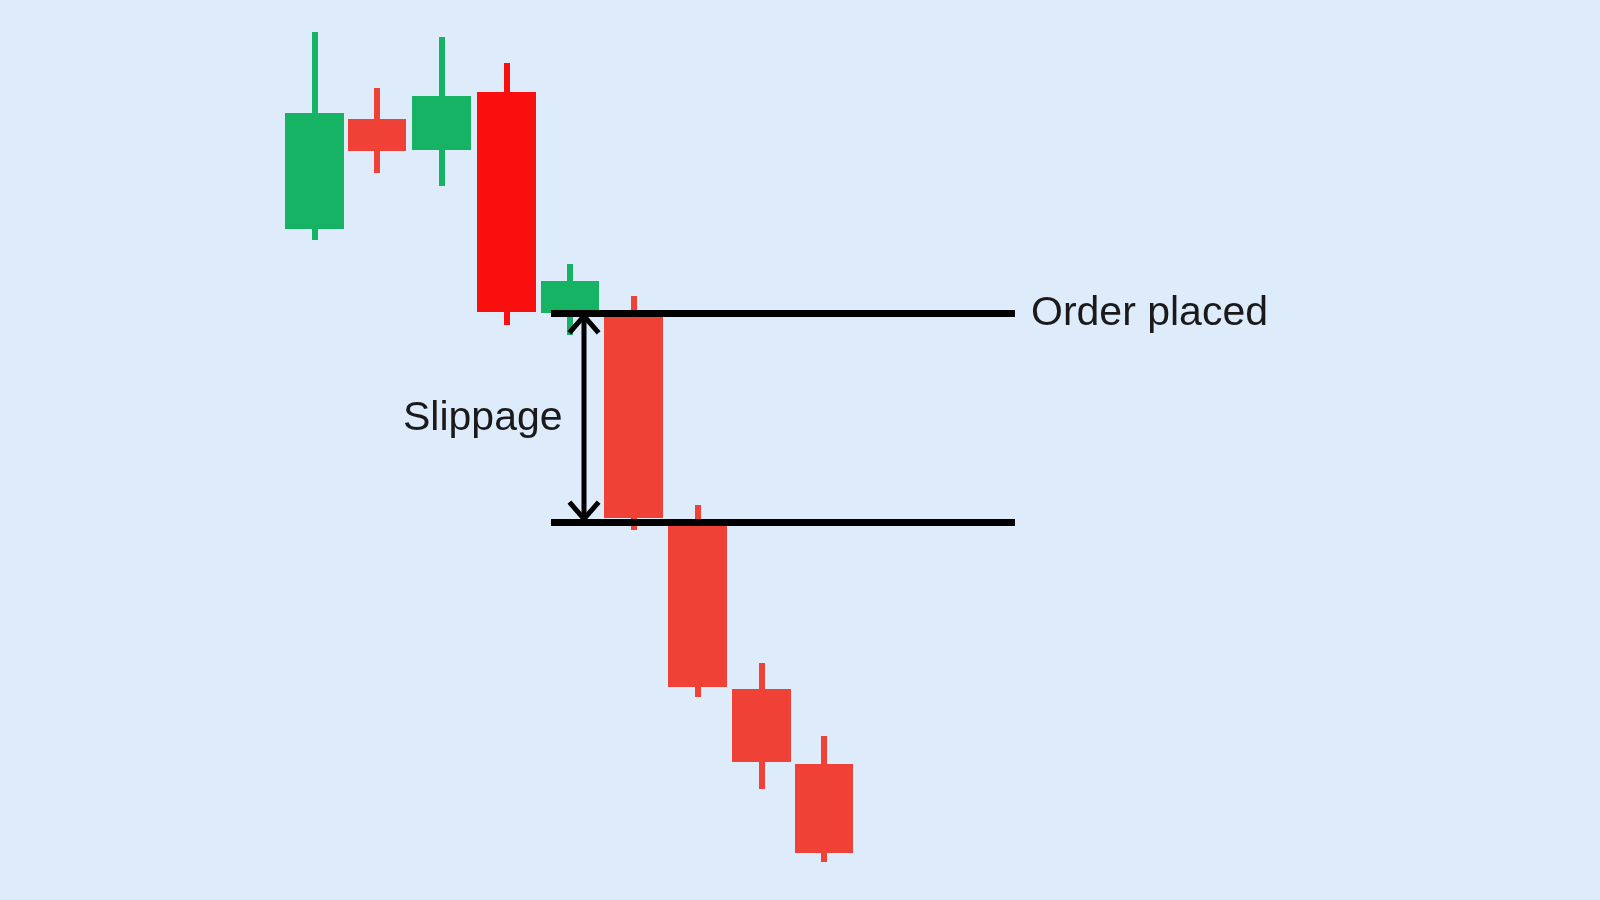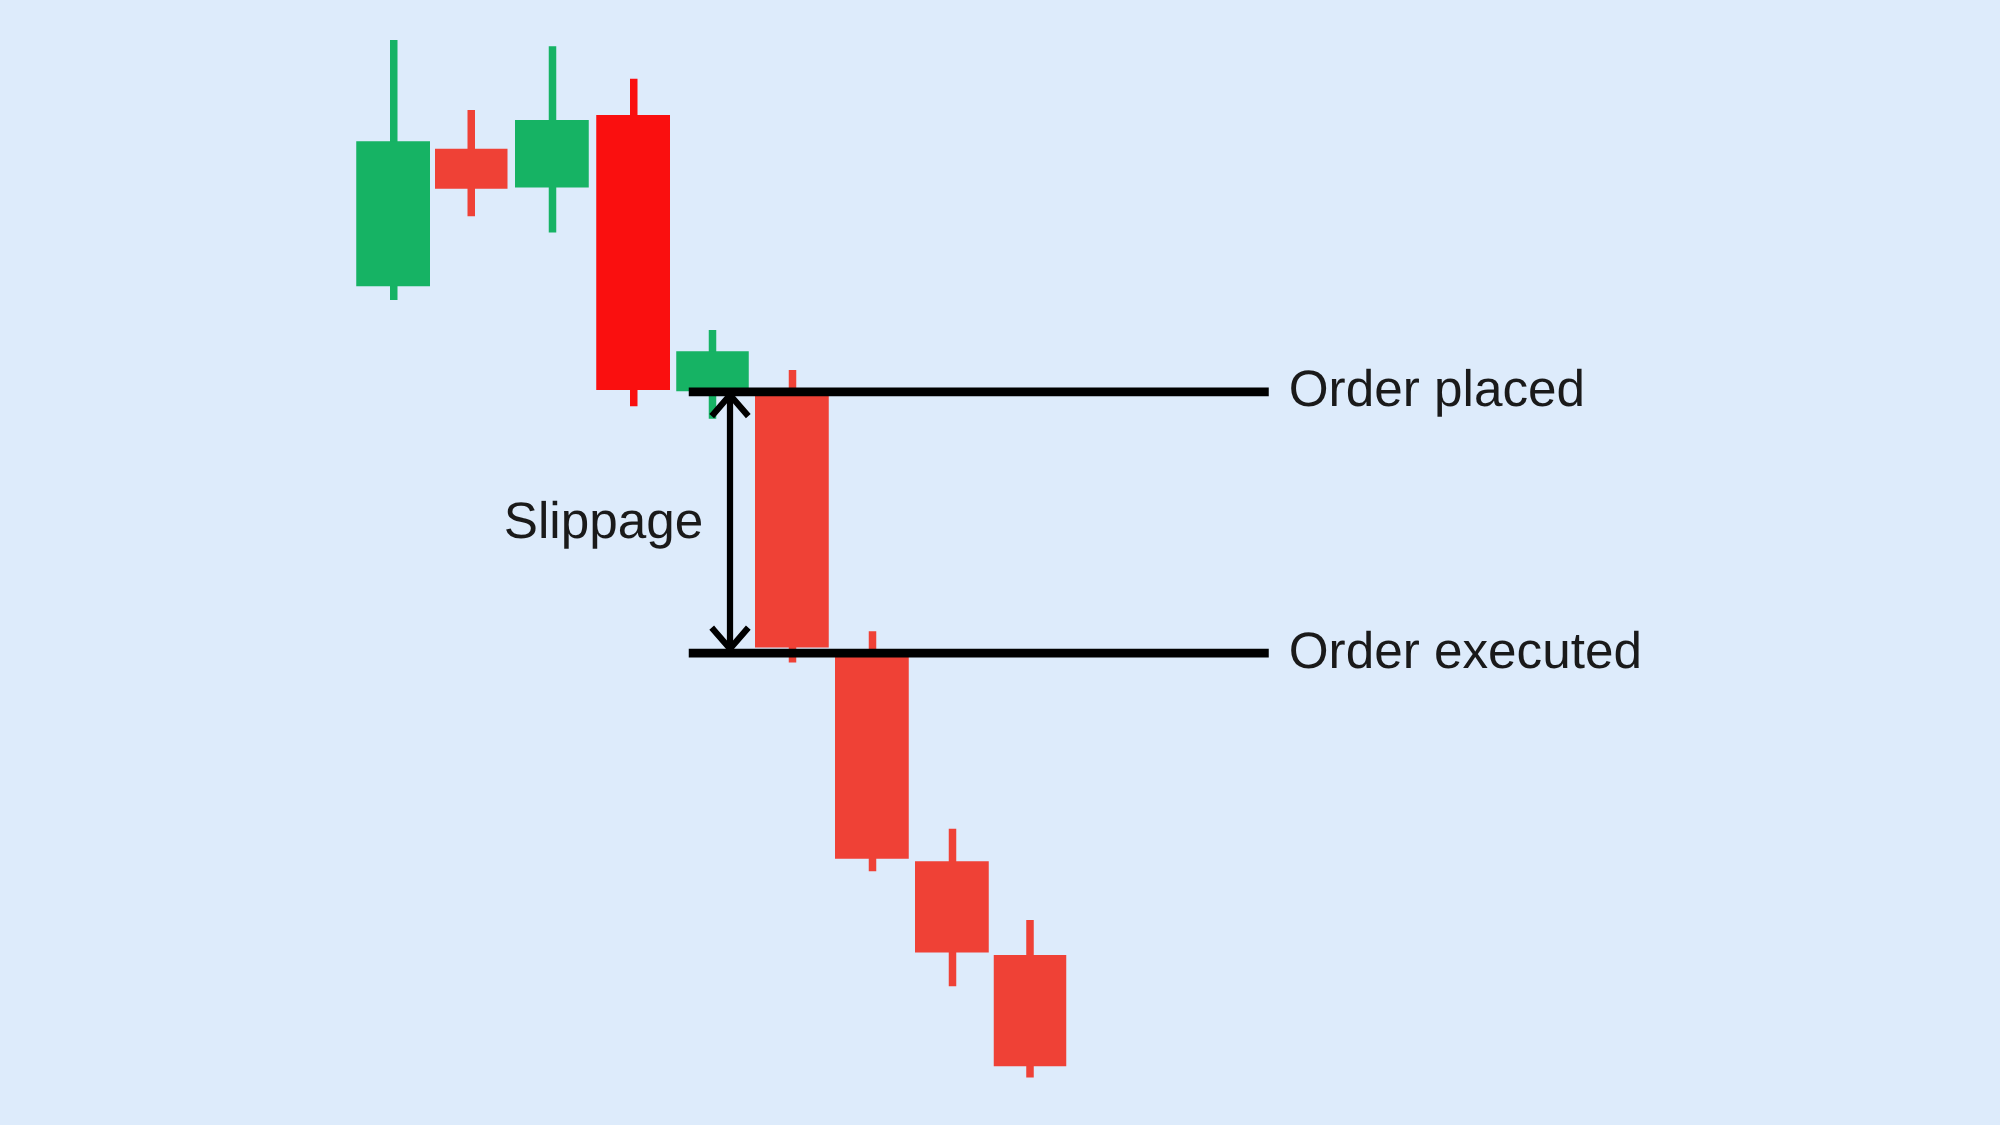--- a/index.html
+++ b/index.html
@@ -101,21 +101,20 @@
       <div class="candle" style="left: 795px; top: 736px; width: 58px; height: 126px;">
         <div class="wick" style="top: 0px; height: 126px; background: rgb(239, 65, 54);"></div>
         <div class="body" style="top: 28px; height: 89px; background: rgb(239, 65, 54);"></div>
       </div>
     </div>
 
   <div class="level-line" id="line-order-placed" style="left: 551px; width: 464px; top: 310px; background: rgb(0, 0, 0);"></div>
   <div class="level-label" id="label-order-placed" style="left: 1031px; top: 291px; color: rgb(26, 26, 26);">Order placed</div>
 
   <div class="level-line" id="line-order-executed" style="left: 551px; width: 464px; top: 519px; background: rgb(0, 0, 0);"></div>
-  <div class="level-label" id="label-order-executed" style="left: 1031px; top: 500px; color: rgb(26, 26, 26);">Order executed</div>
 
   <svg class="arrow-svg" id="slippage-arrow" xmlns="http://www.w3.org/2000/svg" width="40" height="209" viewBox="0 0 40 209" style="left: 564px; top: 313px;">
       <line x1="20" y1="3" x2="20" y2="206" stroke="#000000" stroke-width="5"></line>
       <polyline points="7,18 20,3 33,18" fill="none" stroke="#000000" stroke-width="5" stroke-linecap="square"></polyline>
       <polyline points="7,191 20,206 33,191" fill="none" stroke="#000000" stroke-width="5" stroke-linecap="square"></polyline>
     </svg>
 
   <div class="slippage-label" id="label-slippage" style="left: 385px; top: 395.5px; color: rgb(26, 26, 26);">Slippage</div>
 
 </div>

